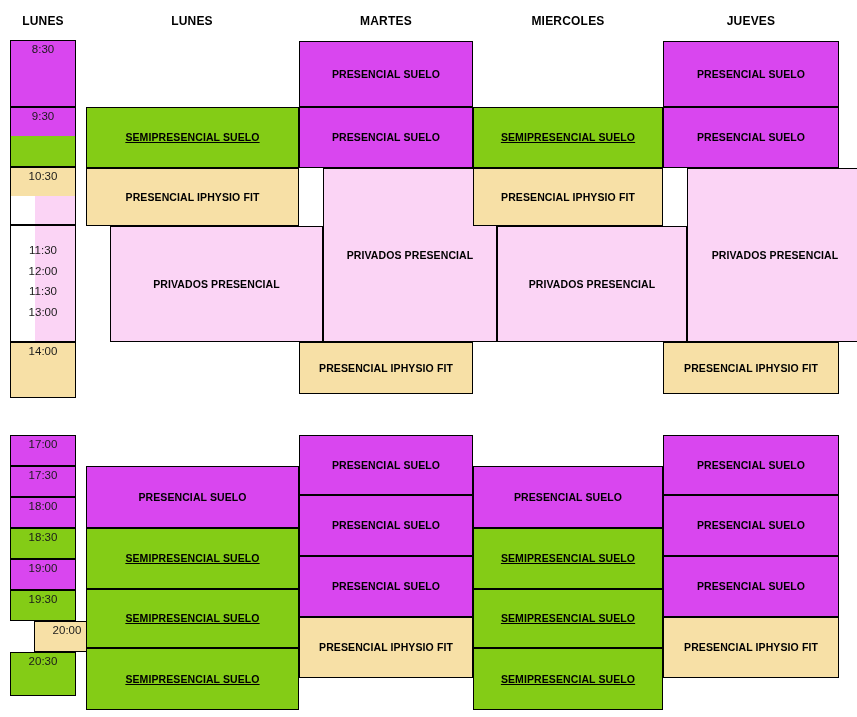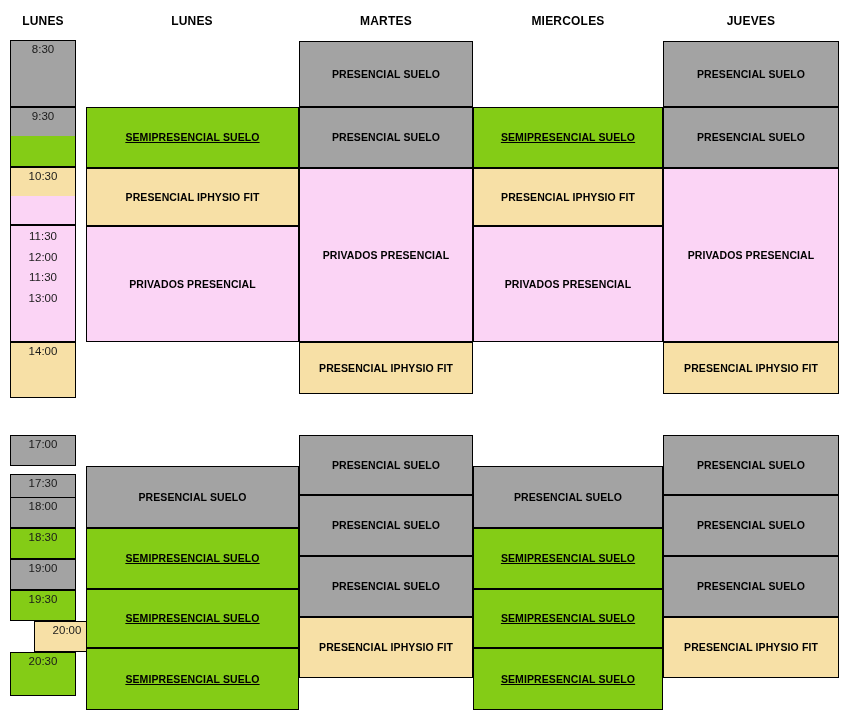--- a/index.html
+++ b/index.html
@@ -50,27 +50,27 @@
   .hourcell .band{position:absolute;left:0;right:0;}
   .hourcell .hlabel{
     position:absolute;left:0;right:0;top:0;
     text-align:center;
     font-size:11.5px;
     font-weight:normal;
     color:#1a1a1a;
     line-height:1.55;
     z-index:2;
   }
-  .hourcell .hlabel.multi{line-height:1.0;padding-top:1px;}
+  .hourcell .hlabel.multi{line-height:1.0;padding-top:15px;}
   .hourcell .hlabel.multi span{display:block;padding:4px 0 5px;}
 
-  .c-green {background:#a3a3a3;}
+  .c-green {background:#d946ef;}
   .c-blue  {background:#84cc16;text-decoration:underline;}
   .c-tan   {background:#f7e0a6;}
-  .c-pink  {background:#fbd4f5;}
+  .c-pink  {background:#fbd4f5;margin-left:24px;}
 </style>
 </head>
 <body>
 
 <div class="sheet">
 
   <div class="hdr" style="left:10px;top:14px;width:66px;">LUNES</div>
   <div class="hdr" style="left:86px;top:14px;width:212px;">LUNES</div>
   <div class="hdr" style="left:299px;top:14px;width:174px;">MARTES</div>
   <div class="hdr" style="left:473px;top:14px;width:190px;">MIERCOLES</div>
@@ -123,21 +123,21 @@
 
   <div class="cell c-green" style="left:663px;top:41px;width:176px;height:66px;">PRESENCIAL SUELO</div>
   <div class="cell c-green" style="left:663px;top:107px;width:176px;height:61px;">PRESENCIAL SUELO</div>
   <div class="cell c-pink" style="left:663px;top:168px;width:176px;height:174px;">PRIVADOS PRESENCIAL</div>
   <div class="cell c-tan" style="left:663px;top:342px;width:176px;height:52px;">PRESENCIAL IPHYSIO FIT</div>
 
   <div class="hourcell" style="left:10px;top:435px;width:66px;height:31px;">
     <div class="band c-green" style="top:0;bottom:0;"></div>
     <div class="hlabel">17:00</div>
   </div>
-  <div class="hourcell" style="left:10px;top:466px;width:66px;height:31px;margin-top:8px;">
+  <div class="hourcell" style="left:10px;top:466px;width:66px;height:31px;">
     <div class="band c-green" style="top:0;bottom:0;"></div>
     <div class="hlabel">17:30</div>
   </div>
   <div class="hourcell" style="left:10px;top:497px;width:66px;height:31px;padding-left:14px;">
     <div class="band c-green" style="top:0;bottom:0;"></div>
     <div class="hlabel">18:00</div>
   </div>
   <div class="hourcell" style="left:10px;top:528px;width:66px;height:31px;">
     <div class="band c-blue" style="top:0;bottom:0;"></div>
     <div class="hlabel">18:30</div>

